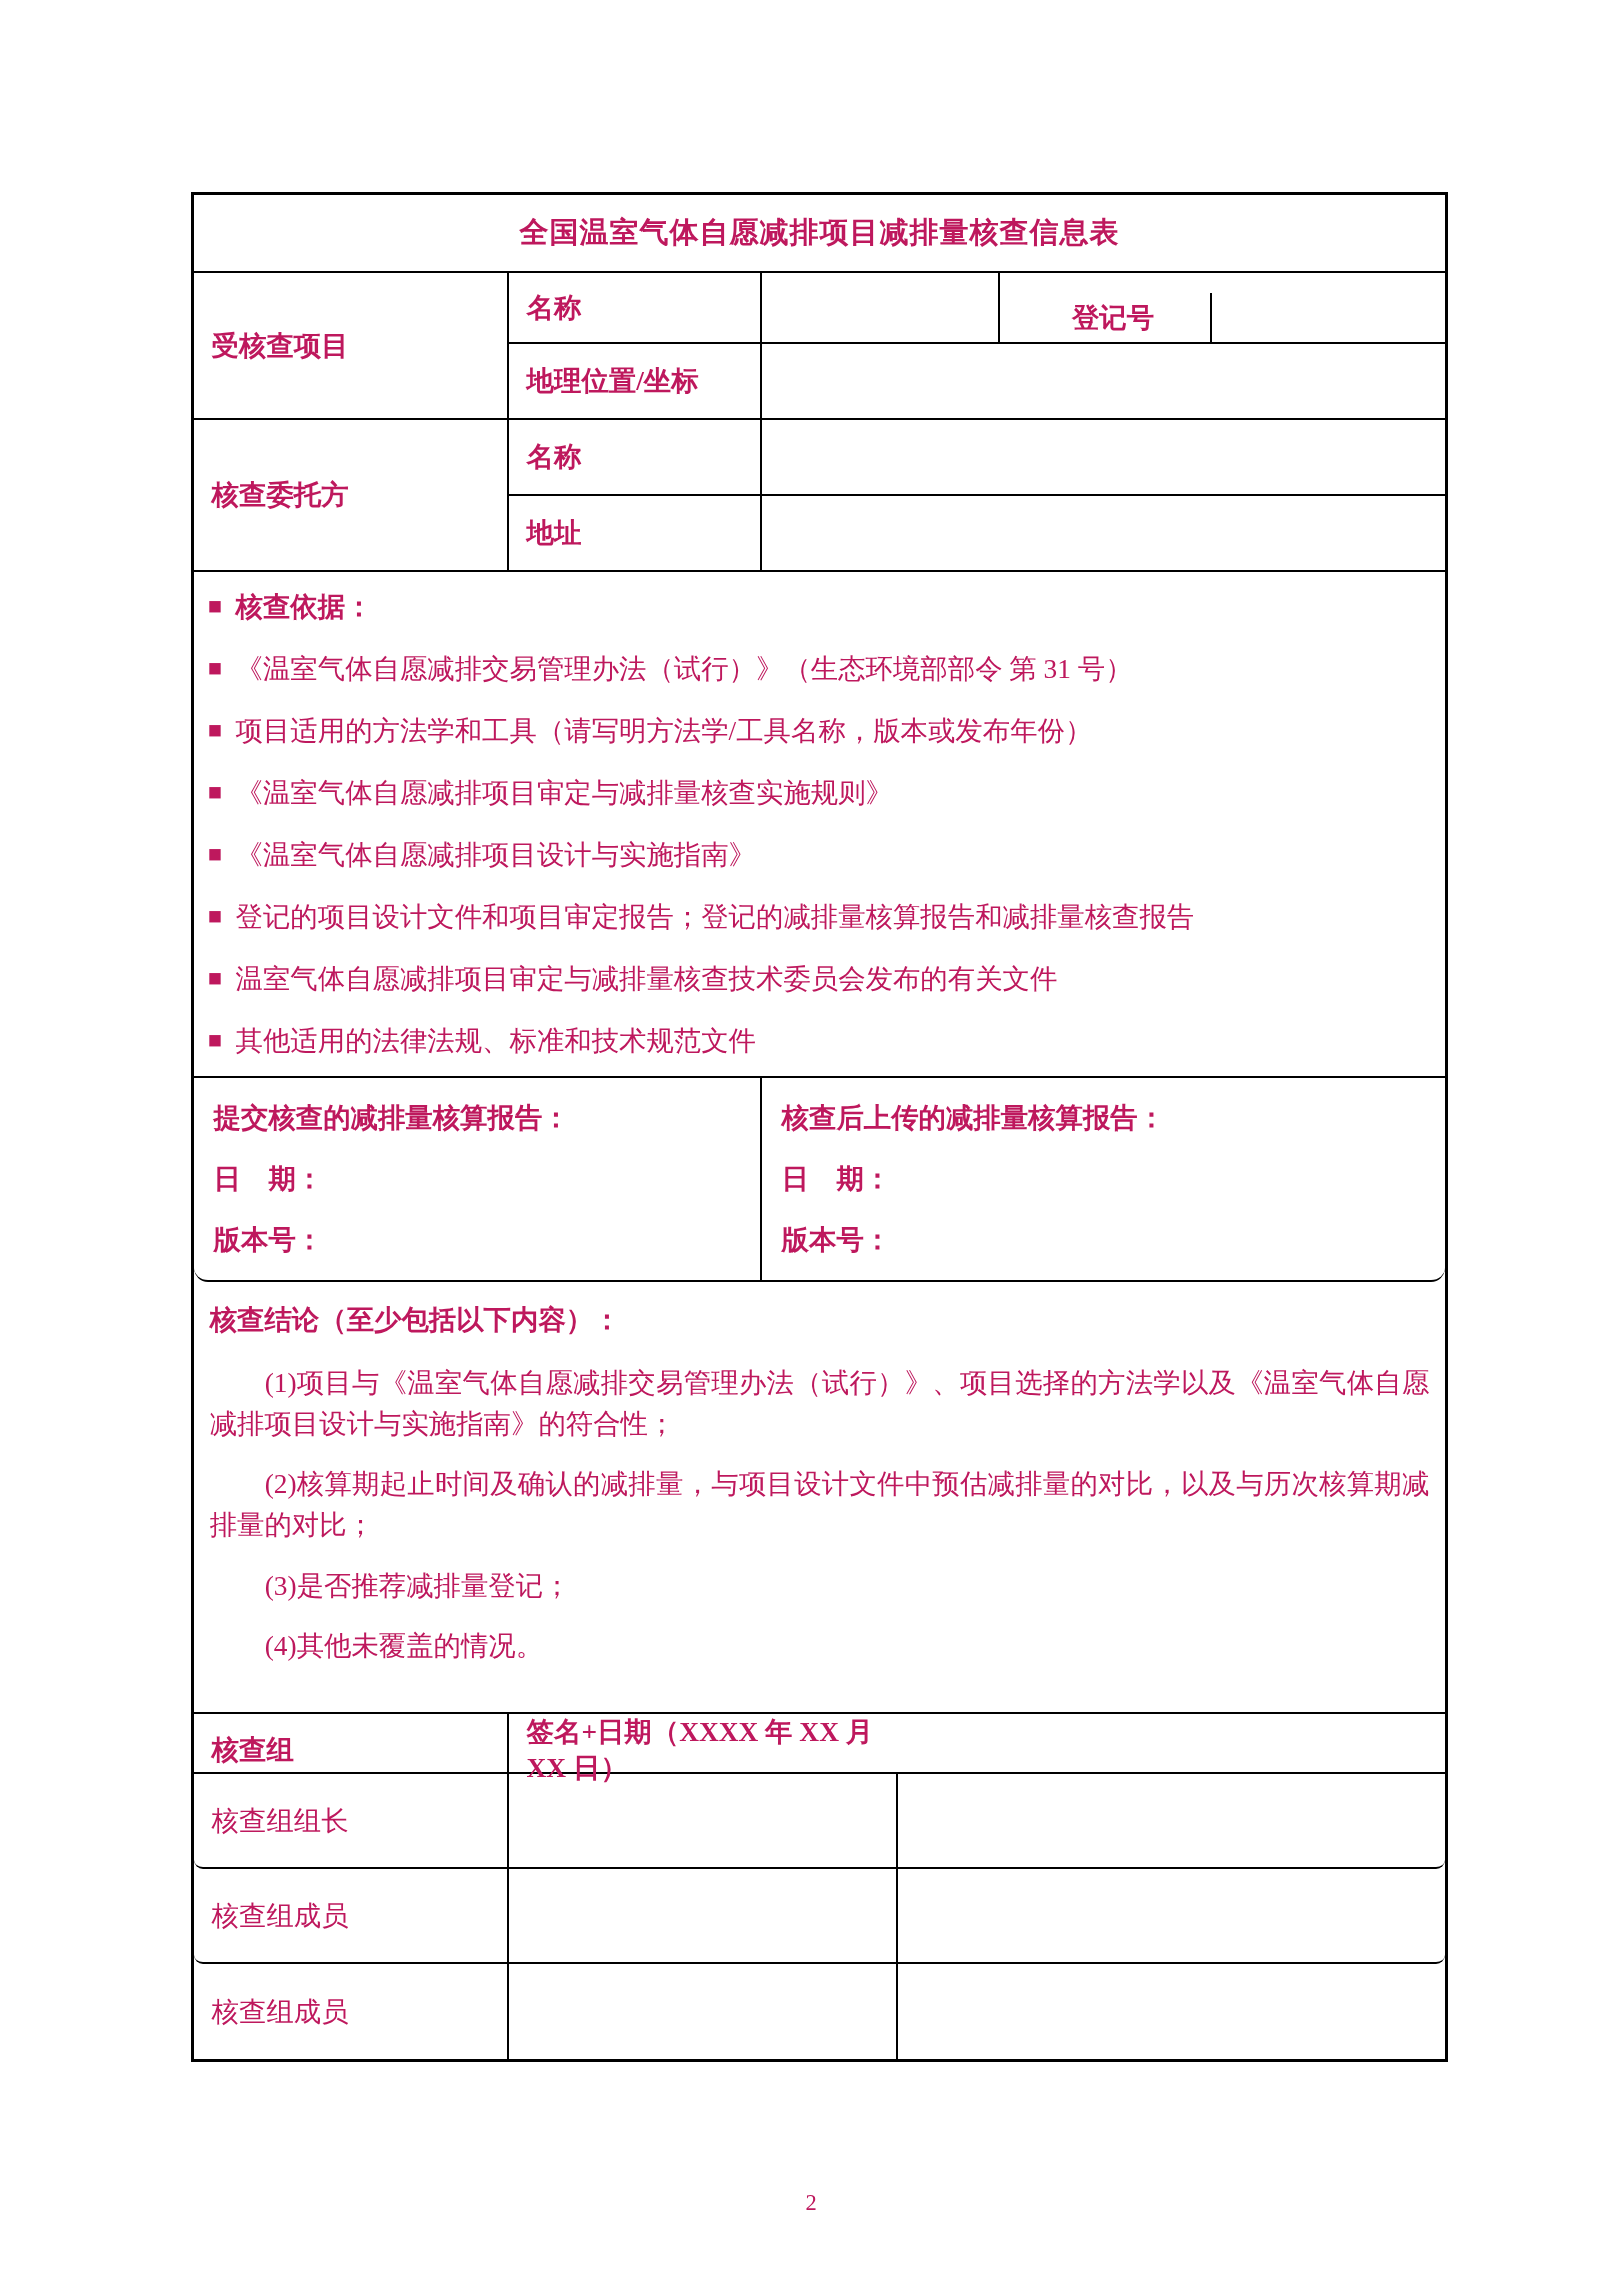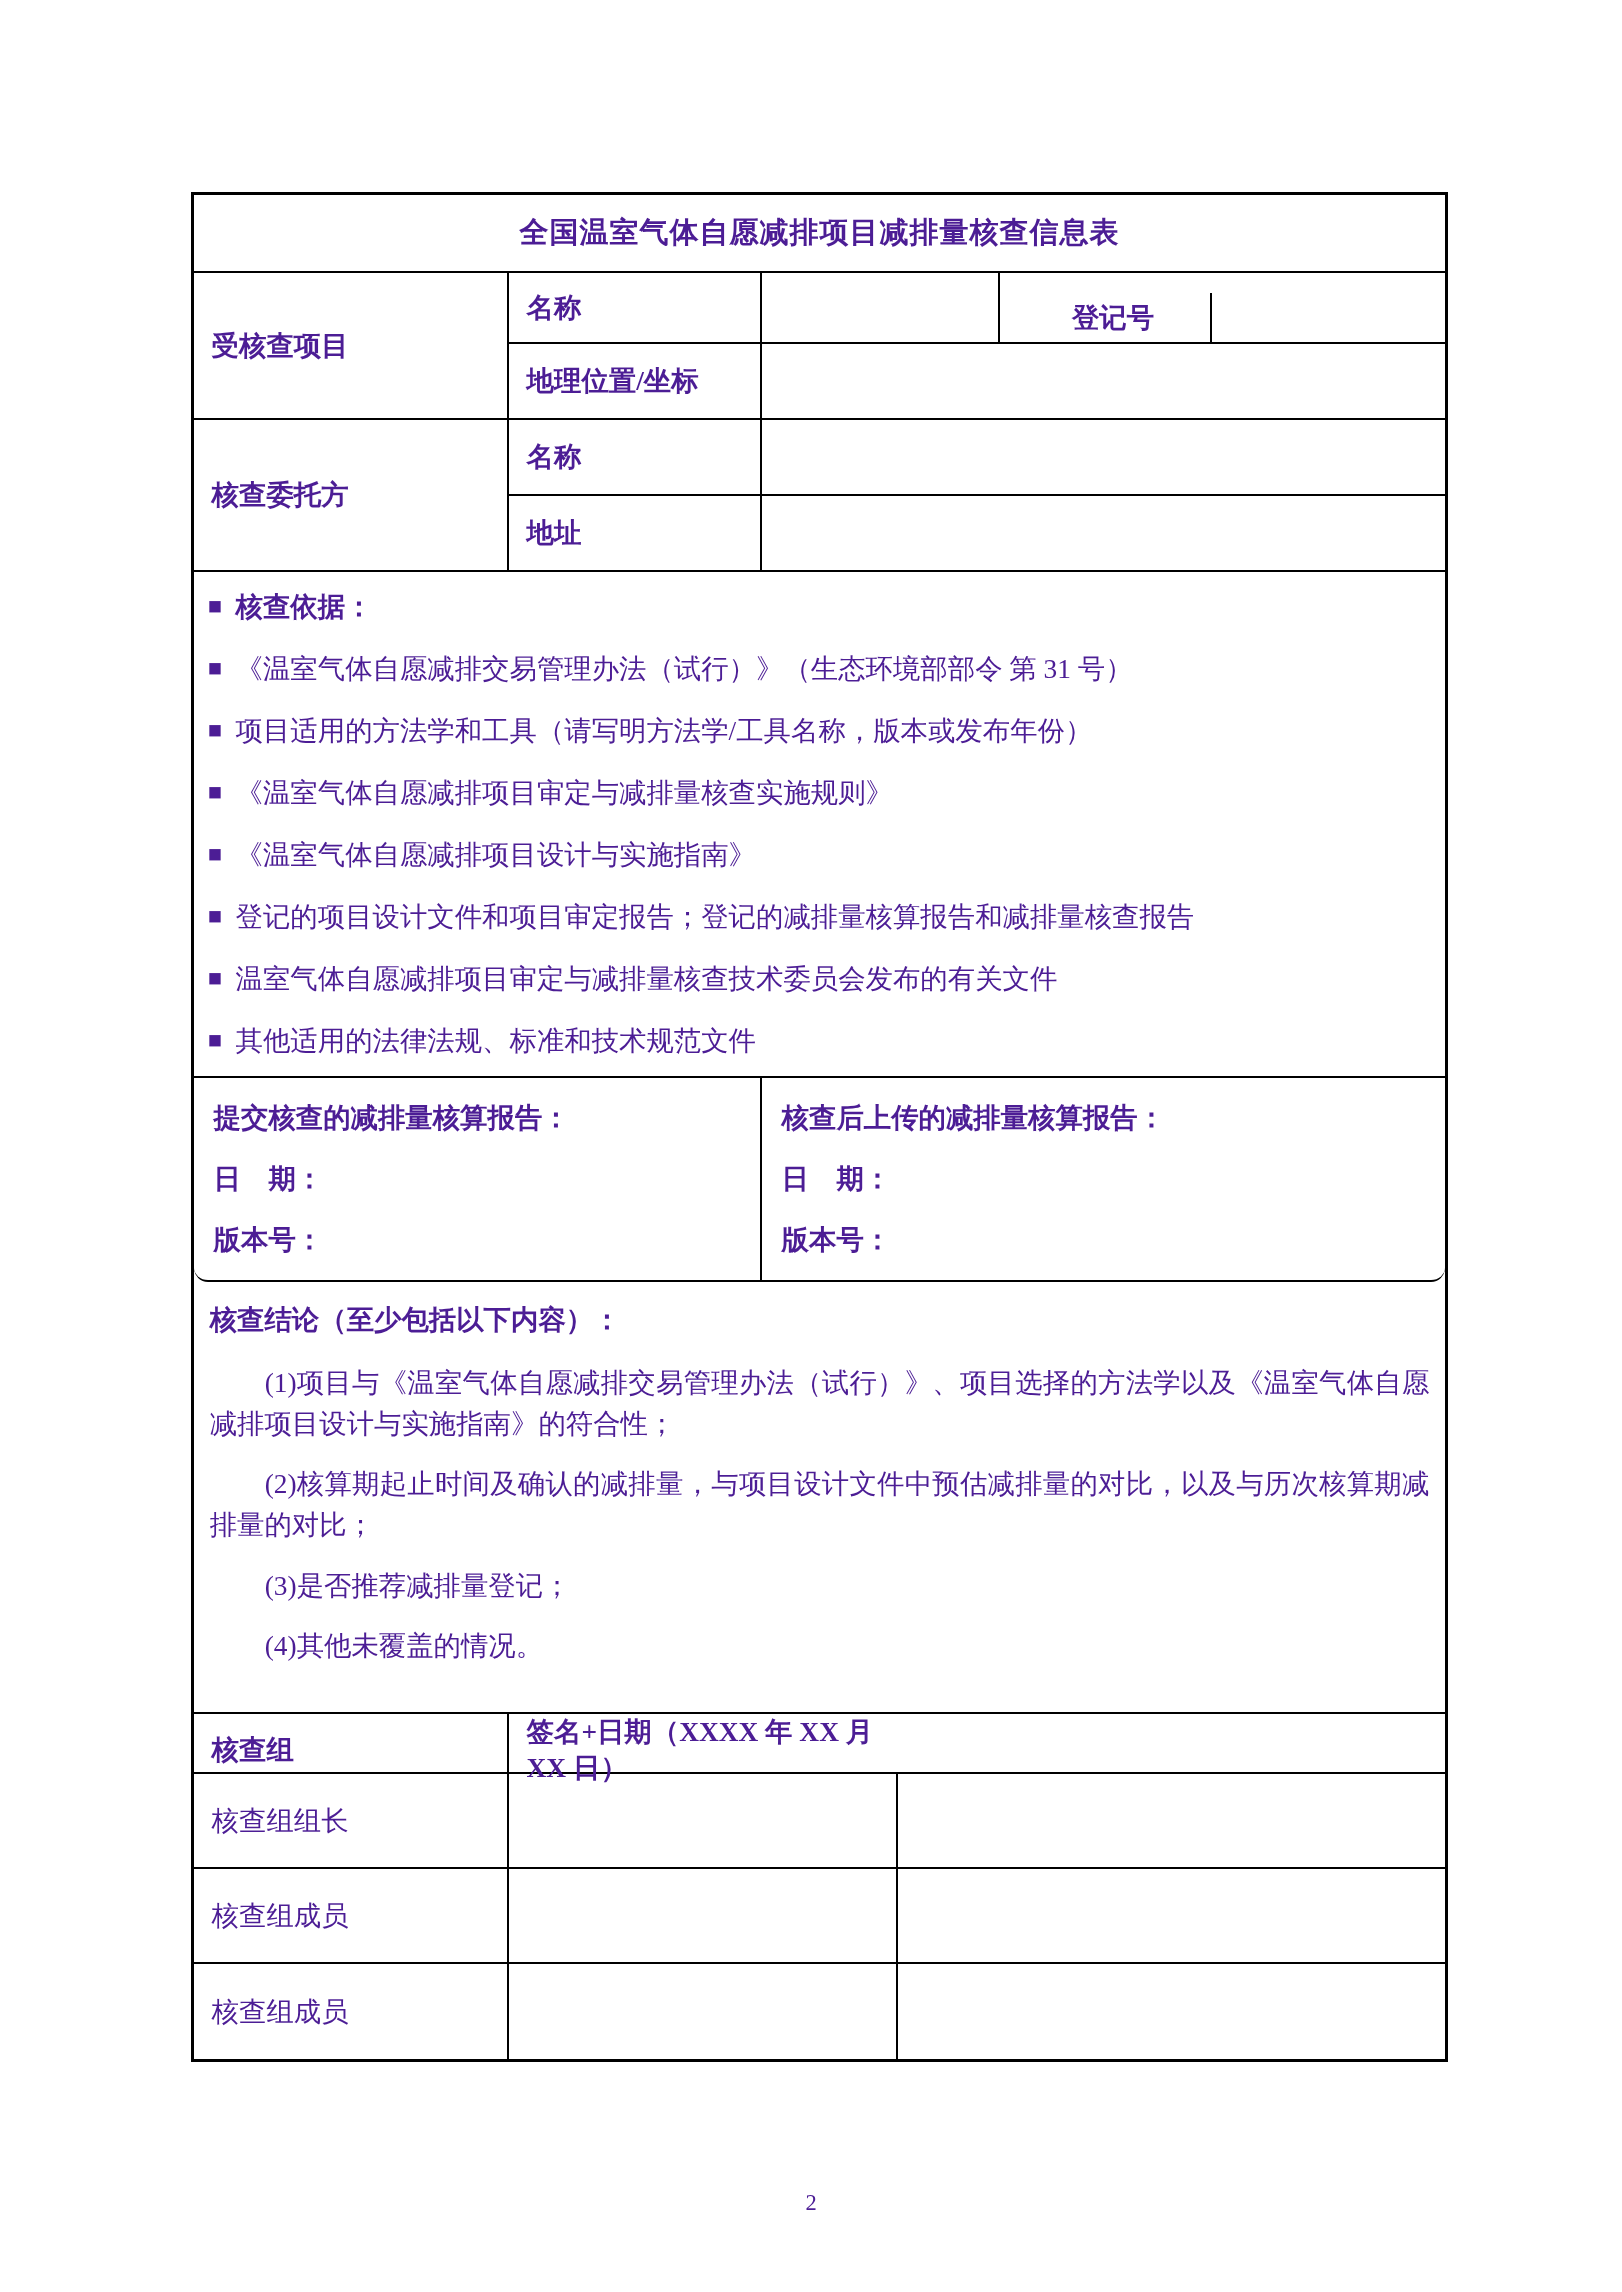--- a/index.html
+++ b/index.html
@@ -2,21 +2,21 @@
 <html><head>
 <meta charset="utf-8">
 <style>
   * { box-sizing: border-box; margin: 0; padding: 0; }
   html, body { background: #ffffff; }
   .page {
     position: relative;
     width: 1622px;
     height: 2293px;
     background: #ffffff;
-    color: #4c1d95;
+    color: #be185d;
     font-family: "Liberation Serif", "DejaVu Serif", serif;
     overflow: hidden;
   }
   .doc-table {
     position: absolute;
     left: 191px;
     top: 192px;
     width: 1257px;
     border: 3.9px solid #000;
     background: #fff;
@@ -117,20 +117,21 @@
     border-bottom: 2px solid #000;
     font-size: 27.4px;
     font-weight: bold;
   }
   .team-row {
     display: grid;
     grid-template-columns: 315px 389px 1fr;
     height: 95px;
     border-bottom: 2px solid #000;
     font-size: 27.4px;
+    border-radius: 9px;
   }
   .team-row:last-child { border-bottom: none; }
 
   
   .page-number {
     position: absolute;
     top: 2190px;
     left: 0;
     width: 100%;
     text-align: center;

